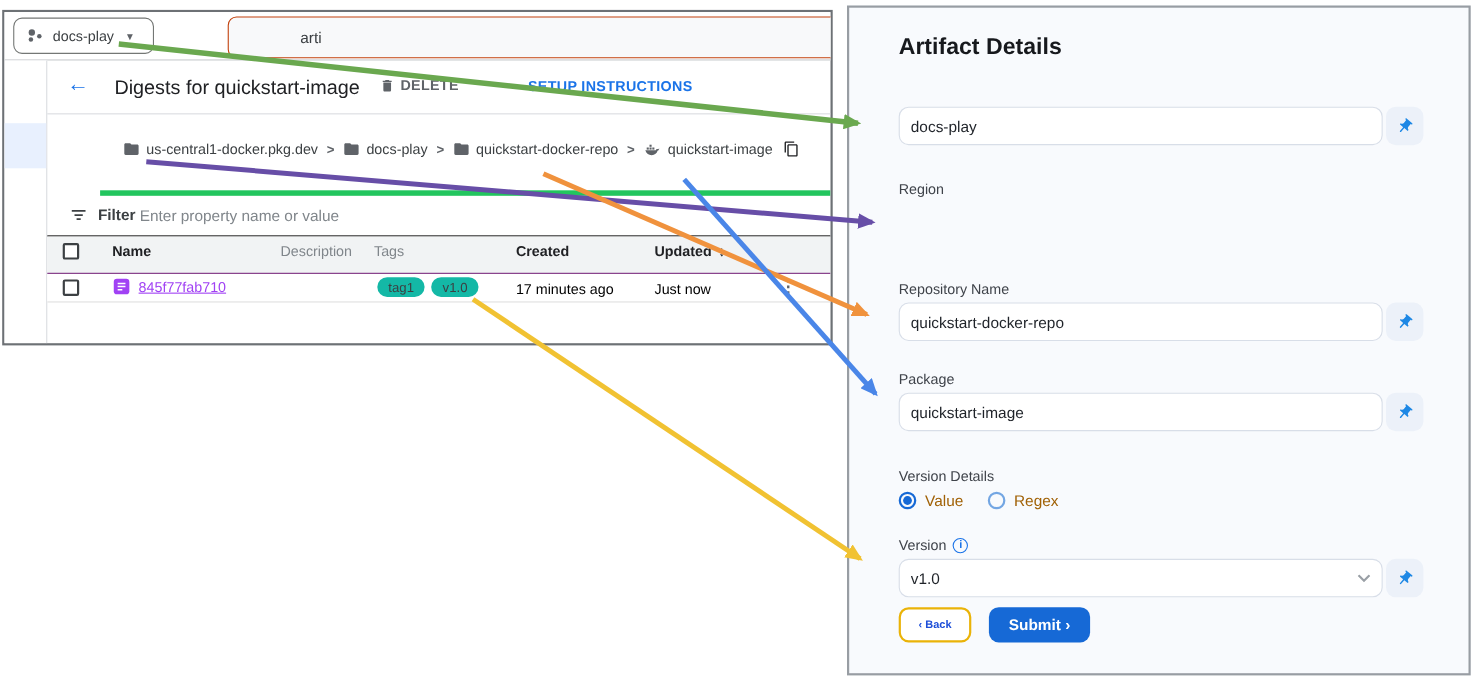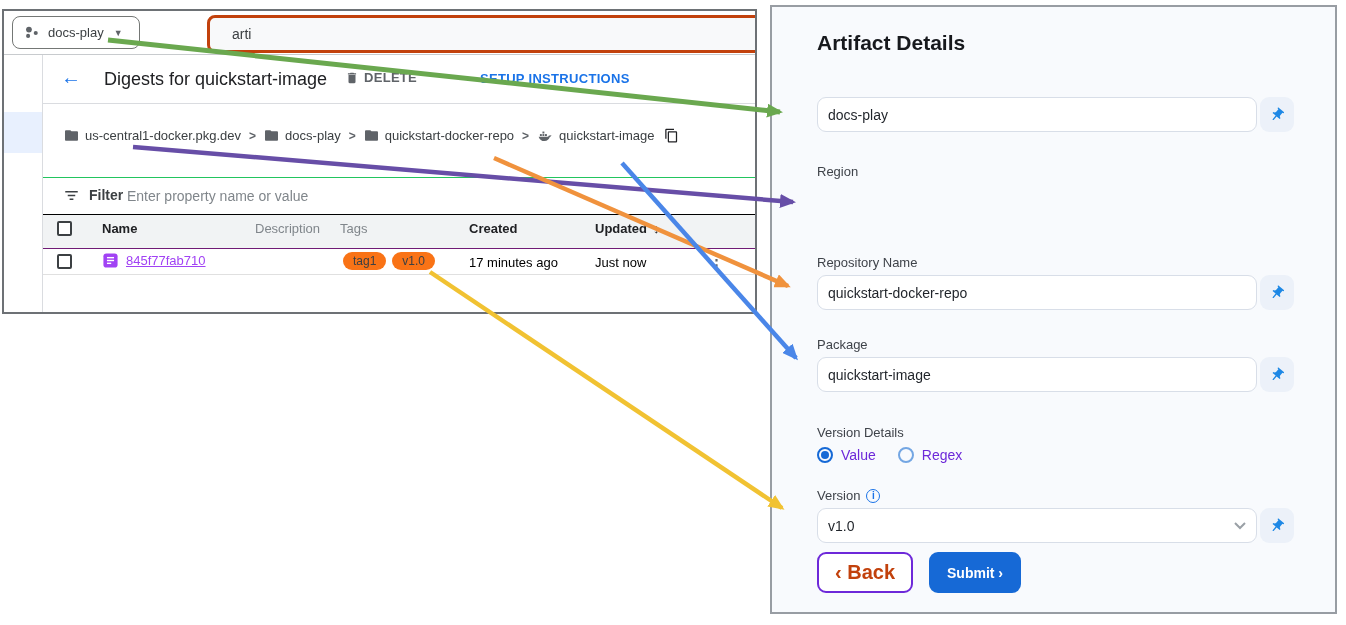--- a/index.html
+++ b/index.html
@@ -10,39 +10,39 @@
   .console { position:absolute; left:2px; top:9px; width:755px; height:305px;
              border:2px solid #6d7175; background:#fff; overflow:hidden; }
   .topbar { position:absolute; left:0; top:0; width:100%; height:44px; background:#fff;
             border-bottom:1px solid #c8cbce; }
   .proj-sel { position:absolute; left:8px; top:5px; height:33px; width:128px;
               border:1.5px solid #747775; border-radius:8px; background:#fff;
               display:flex; align-items:center; gap:8px; padding:0 10px; cursor:pointer; }
   .proj-sel .lbl { font-size:13px; color:#3c4043; }
   .proj-caret { font-size:9px; color:#5f6368; margin-left:2px; }
   .searchbox { position:absolute; left:203px; top:4px; right:-10px; height:38px;
-               background:#f8f9fa; border:3px solid #c2410c; border-radius:8px; }
+               background:#f8f9fa; border:1px solid #c2410c; border-radius:8px;padding-left:43px; }
   .searchbox input { width:100%; height:100%; background:transparent; border:none; outline:none;
                      font-size:14px; color:#3c4043; padding:0 22px; font-family:inherit; }
 
   .con-body { position:absolute; left:0; top:44px; right:0; bottom:0; }
   .sidenav { position:absolute; left:0; top:0; width:39px; height:100%; background:#fff;
              border-right:1px solid #dadce0; }
   .sidenav-active { position:absolute; left:0; top:57px; width:38px; height:41px; background:#e8f0fe; }
   .con-main { position:absolute; left:39px; top:0; right:0; bottom:0; }
 
   .hdr-row { position:relative; height:49px; border-bottom:1px solid #dadce0; }
   .back-arrow { position:absolute; left:18px; top:11px; font-size:20px; color:#1a73e8; cursor:pointer; }
   .page-title { position:absolute; left:61px; top:14px; font-size:18px; color:#202124; }
   .del-btn { position:absolute; left:302px; top:15px; display:flex; align-items:center; gap:5px;
              font-size:13px; font-weight:600; letter-spacing:.3px; color:#5f6368; cursor:pointer; }
   .setup-btn { position:absolute; left:437px; top:16px; font-size:13px; font-weight:600;
                letter-spacing:.3px; color:#1a73e8; cursor:pointer; }
 
-  .crumb-row { position:relative; height:74px; border-bottom:1px solid #22c55e; }
+  .crumb-row { position:relative; height:74px; border-bottom:5px solid #22c55e;margin-left:48px; }
   .crumbs { position:absolute; left:21px; top:24px; display:flex; align-items:center; gap:8px; }
   .crumb { display:flex; align-items:center; gap:6px; font-size:13px; color:#3c4043; cursor:pointer; }
   .crumb-sep { font-size:12px; font-weight:700; color:#5f6368; }
   .icon-svg { display:inline-block; vertical-align:middle; }
 
   .filter-row { position:relative; height:37px; border-bottom:1px solid #000000; }
   .filter-lead { position:absolute; left:21px; top:9px; display:flex; align-items:center; gap:10px;
                  font-size:14px; font-weight:700; color:#3c4043; }
   .filter-row input { position:absolute; left:84px; top:5px; width:400px; height:26px; border:none;
                       outline:none; font-size:14px; color:#4c1d95; font-family:inherit; background:transparent; }
@@ -55,21 +55,21 @@
         border-radius:2px; background:#fff; cursor:pointer; }
   .thead-row .cb { top:6px; } .trow .cb { top:5px; }
   .col { position:absolute; top:6px; color:#202124; font-weight:600; }
   .col.dim { color:#80868b; font-weight:400; }
   .c-name { left:59px; } .c-desc { left:212px; } .c-tags { left:297px; }
   .c-created { left:426px; } .c-updated { left:552px; }
   .sort-arrow { font-weight:700; margin-left:6px; font-size:13px; }
   .digest-cell { position:absolute; left:59px; top:3px; display:flex; align-items:center; gap:7px; }
   .digest-link { font-size:13px; color:#a142f4; text-decoration:underline; cursor:pointer; }
   .tags-cell { position:absolute; left:300px; top:3px; display:flex; gap:6px; }
-  .pill { background:#f97316; color:#3c4043; border-radius:10px; font-size:12px;
+  .pill { background:#14b8a6; color:#3c4043; border-radius:10px; font-size:12px;
           padding:2px 10px; cursor:pointer; }
   .cell-txt { position:absolute; top:6px; font-size:13px; color:#000000; }
   .t-created { left:426px; } .t-updated { left:552px; }
   .row-menu { position:absolute; left:666px; top:2px; font-size:15px; font-weight:700;
               color:#5f6368; cursor:pointer; letter-spacing:0; }
 
   
   .panel { position:absolute; left:770px; top:5px; width:567px; height:609px;
            border:2px solid #989da3; background:#f8fafd; }
   .panel-title { position:absolute; left:45px; top:24px; font-size:21px; font-weight:700; color:#17191d; }
@@ -77,32 +77,32 @@
             align-items:center; gap:6px; }
   .igroup { position:absolute; left:45px; width:477px; height:35px; display:flex; gap:3px; }
   .ifield { flex:1; background:#fff; border:1px solid #d8dee8; border-radius:9px;
             display:flex; align-items:center; padding:0 10px; }
   .ifield input { flex:1; border:none; outline:none; background:transparent; font-size:14px;
                   color:#1f2329; font-family:inherit; }
   .field-ico { display:flex; align-items:center; margin-left:8px; cursor:pointer; }
   .pinbtn { width:34px; border:none; background:#ecf1f9; border-radius:9px; display:flex;
             align-items:center; justify-content:center; cursor:pointer; }
   .radio-row { position:absolute; left:45px; display:flex; align-items:center; gap:22px; }
-  .radio-item { display:flex; align-items:center; gap:8px; font-size:14px; color:#6d28d9; cursor:pointer; }
+  .radio-item { display:flex; align-items:center; gap:8px; font-size:14px; color:#a16207; cursor:pointer; }
   .rdot { width:16px; height:16px; border-radius:50%; }
   .rdot.on { border:2px solid #1669d6; position:relative; }
   .rdot.on::after { content:""; position:absolute; left:2px; top:2px; width:8px; height:8px;
                     border-radius:50%; background:#1669d6; }
   .rdot.off { border:2px solid #73a6e3; }
   .info-ico { width:14px; height:14px; border:1.5px solid #1a73e8; border-radius:50%; color:#1a73e8;
               font-size:10px; font-weight:700; display:inline-flex; align-items:center;
               justify-content:center; cursor:pointer; font-style:normal; }
   .btn-row { position:absolute; left:45px; top:545px; display:flex; gap:16px; }
-  .btn-back { background:#fff; border:2px solid #6d28d9; border-radius:9px; color:#c2410c;
-              font-weight:700; font-size:20px; padding:7px 16px; cursor:pointer; font-family:inherit; }
+  .btn-back { background:#fff; border:2px solid #eab308; border-radius:9px; color:#1d4ed8;
+              font-weight:700; font-size:10px; padding:7px 16px; cursor:pointer; font-family:inherit; }
   .btn-submit { background:#1669d6; border:none; border-radius:9px; color:#fff; font-weight:700;
                 font-size:14px; padding:8px 18px; cursor:pointer; font-family:inherit; }
 
   .overlay { position:absolute; left:0; top:0; width:1346px; height:625px; pointer-events:none; }
 </style>
 </head>
 <body>
 
 <div class="canvas">
 

